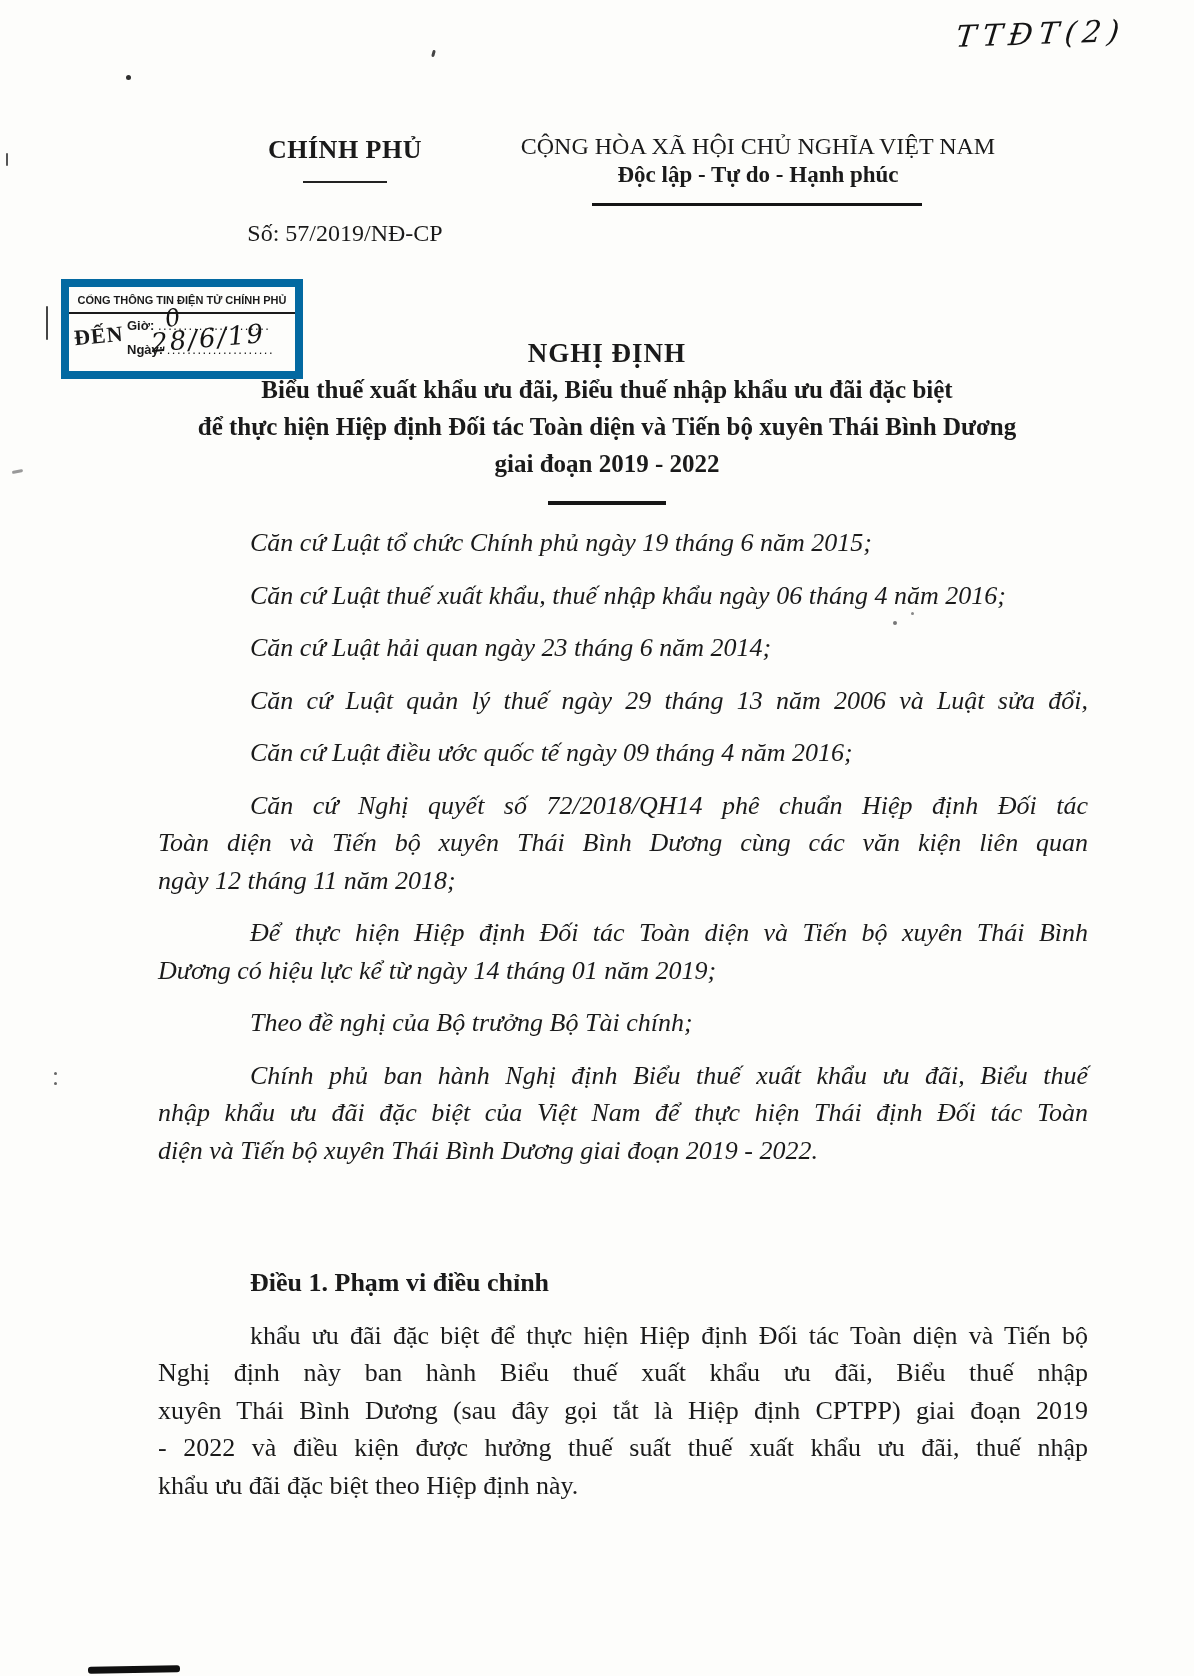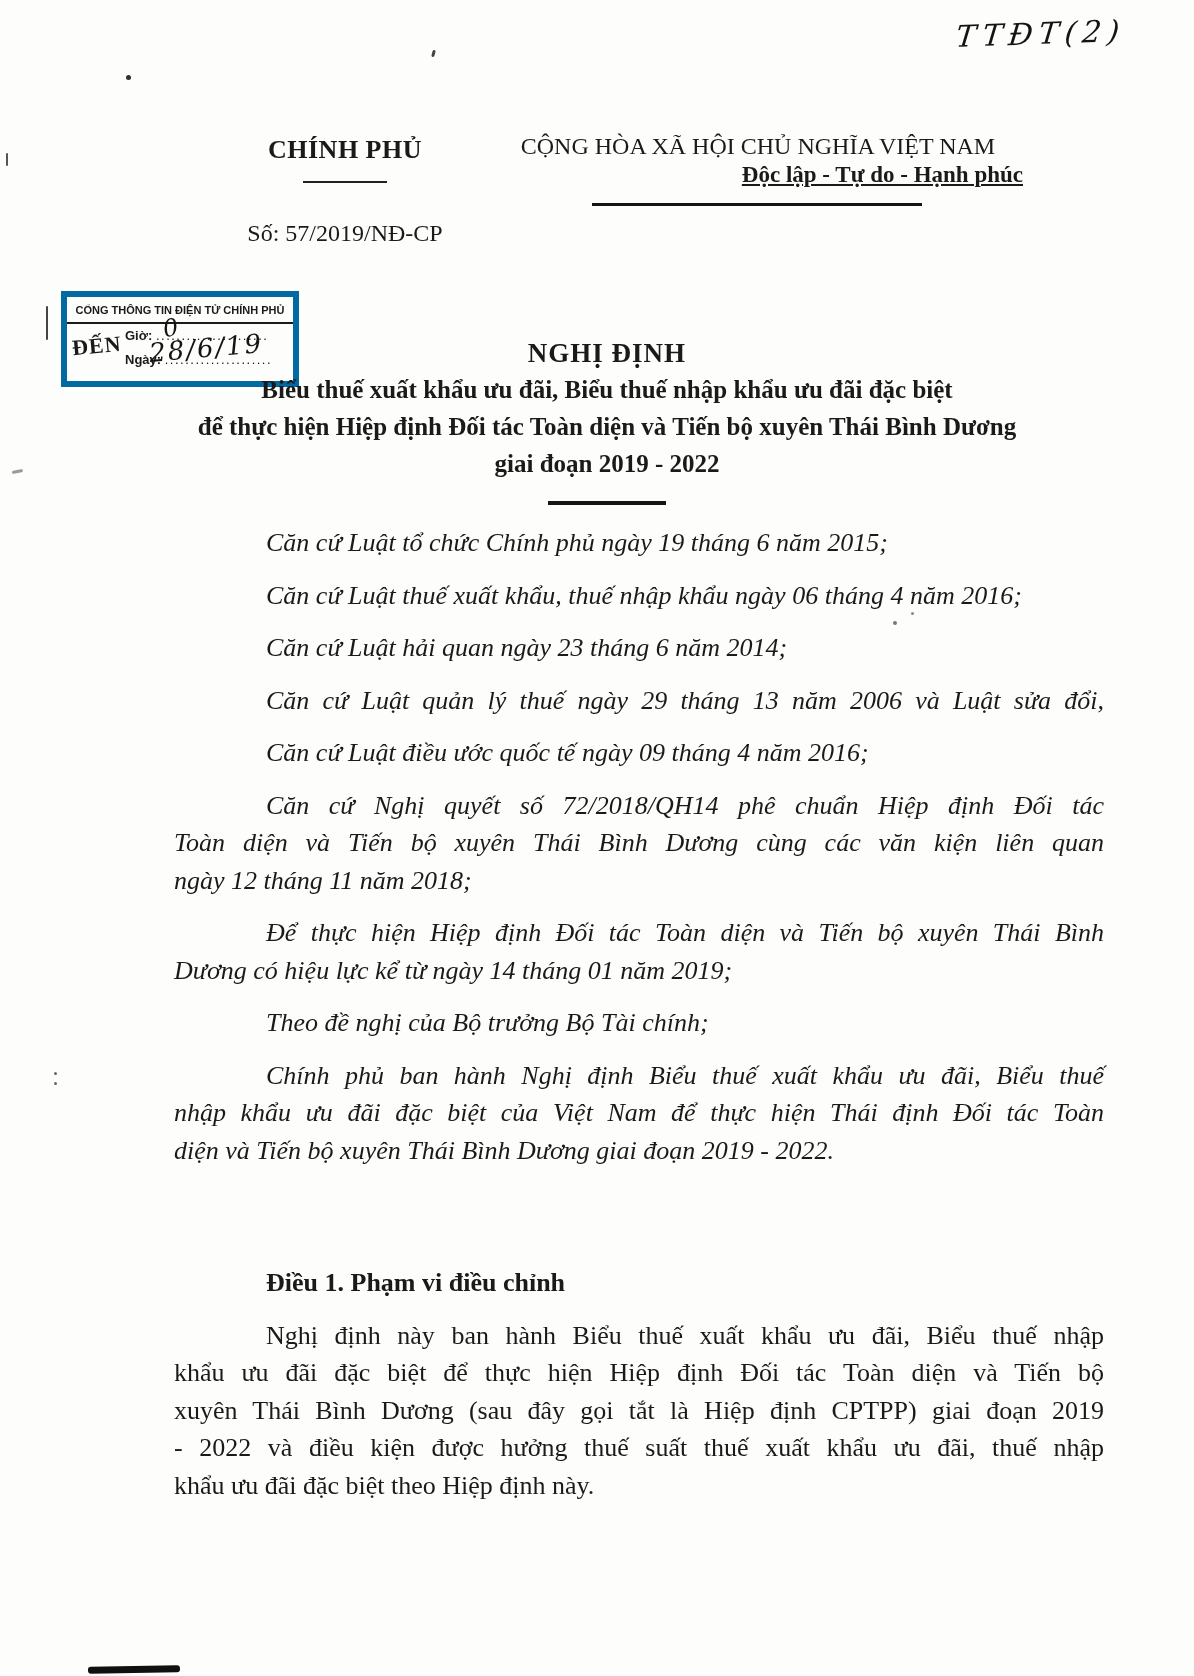--- a/index.html
+++ b/index.html
@@ -13,28 +13,28 @@
 
   
   .org{position:absolute;left:190px;top:135px;width:310px;text-align:center;
        font-weight:bold;font-size:26px;letter-spacing:.5px;}
   .org-rule{position:absolute;left:303px;top:181px;width:84px;height:2px;background:#222;}
   .doc-no{position:absolute;left:190px;top:220px;width:310px;text-align:center;font-size:24px;}
 
   
   .nat1{position:absolute;left:493px;top:133px;width:530px;text-align:center;
         font-weight:normal;font-size:24px;}
-  .nat2{position:absolute;left:493px;top:162px;width:530px;text-align:right;
-        font-weight:bold;font-size:23px;text-decoration:underline;}
+  .nat2{position:absolute;left:493px;top:162px;width:530px;text-align:center;
+        font-weight:bold;font-size:23px;}
   .nat-rule{position:absolute;left:592px;top:203px;width:330px;height:3px;background:#151515;}
   .place-date{position:absolute;left:493px;top:221px;width:530px;text-align:center;
         font-style:italic;font-size:25px;}
 
   
-  .stamp{position:absolute;left:61px;top:279px;width:226px;height:84px;border:6px solid #0369a1;margin-top:12px;}
+  .stamp{position:absolute;left:61px;top:279px;width:226px;height:84px;border:8px solid #0369a1;}
   .stamp-title{height:25px;border-bottom:2px solid #1b1b1b;display:flex;align-items:center;
         justify-content:center;font-family:"Liberation Sans","DejaVu Sans",sans-serif;
         font-weight:bold;font-size:11px;white-space:nowrap;}
   .stamp-body{position:relative;height:55px;}
   .stamp-den{position:absolute;left:5px;top:9px;font-size:22px;font-weight:bold;
         letter-spacing:1px;transform:rotate(-5deg);}
   .stamp-row{position:absolute;left:58px;font-family:"Liberation Sans","DejaVu Sans",sans-serif;
         font-size:13px;font-weight:bold;white-space:nowrap;}
   .row-time{top:4px;}
   .row-date{top:28px;}
@@ -43,21 +43,21 @@
   .hw-time{left:96px;top:-10px;font-size:24px;transform:rotate(-10deg);}
   .hw-date{left:82px;top:9px;font-size:26px;letter-spacing:2px;transform:rotate(-5deg);}
 
   
   .title-block{position:absolute;left:127px;top:338px;width:960px;text-align:center;}
   .doc-type{font-size:27px;font-weight:bold;letter-spacing:1px;}
   .doc-title{margin-top:2px;font-size:25px;font-weight:bold;line-height:37px;white-space:pre-line;}
   .title-rule{width:118px;height:4px;background:#161616;margin:19px auto 0;}
 
   
-  .body-block{position:absolute;left:174px;top:524px;width:930px;font-size:26px;line-height:37.5px;}
+  .body-block{position:absolute;left:158px;top:524px;width:930px;font-size:26px;line-height:37.5px;}
   .preamble-para{font-style:italic;margin:0 0 15px 0;}
   .tline{text-align:justify;text-align-last:justify;}
   .tline.tlast{text-align:left;text-align-last:left;}
   .para-lines .tline:first-child{text-indent:92px;}
   .article-heading{font-weight:bold;text-indent:92px;margin:95px 0 15px 0;}
   .article-body{font-style:normal;margin:0;}
 
   
   .speck{position:absolute;background:#2f2f2f;border-radius:50%;}
   .sp1{left:126px;top:75px;width:5px;height:5px;}
@@ -140,22 +140,22 @@
         <div class="tline tlast">Theo đề nghị của Bộ trưởng Bộ Tài chính;</div>
       </div>
     <div class="preamble-para para-lines">
         <div class="tline">Chính phủ ban hành Nghị định Biểu thuế xuất khẩu ưu đãi, Biểu thuế</div>
         <div class="tline">nhập khẩu ưu đãi đặc biệt của Việt Nam để thực hiện Thái định Đối tác Toàn</div>
         <div class="tline tlast">diện và Tiến bộ xuyên Thái Bình Dương giai đoạn 2019 - 2022.</div>
       </div>
 
     <div class="article-heading">Điều 1. Phạm vi điều chỉnh</div>
     <div class="article-body para-lines">
+        <div class="tline">khẩu ưu đãi đặc biệt để thực hiện Hiệp định Đối tác Toàn diện và Tiến bộ</div>
         <div class="tline">Nghị định này ban hành Biểu thuế xuất khẩu ưu đãi, Biểu thuế nhập</div>
-        <div class="tline">khẩu ưu đãi đặc biệt để thực hiện Hiệp định Đối tác Toàn diện và Tiến bộ</div>
         <div class="tline">xuyên Thái Bình Dương (sau đây gọi tắt là Hiệp định CPTPP) giai đoạn 2019</div>
         <div class="tline">- 2022 và điều kiện được hưởng thuế suất thuế xuất khẩu ưu đãi, thuế nhập</div>
         <div class="tline tlast">khẩu ưu đãi đặc biệt theo Hiệp định này.</div>
       </div>
   </div>
 
   <div class="speck sp1"></div>
   <div class="speck sp2"></div>
   <div class="speck sp3"></div>
   <div class="speck sp4"></div>

